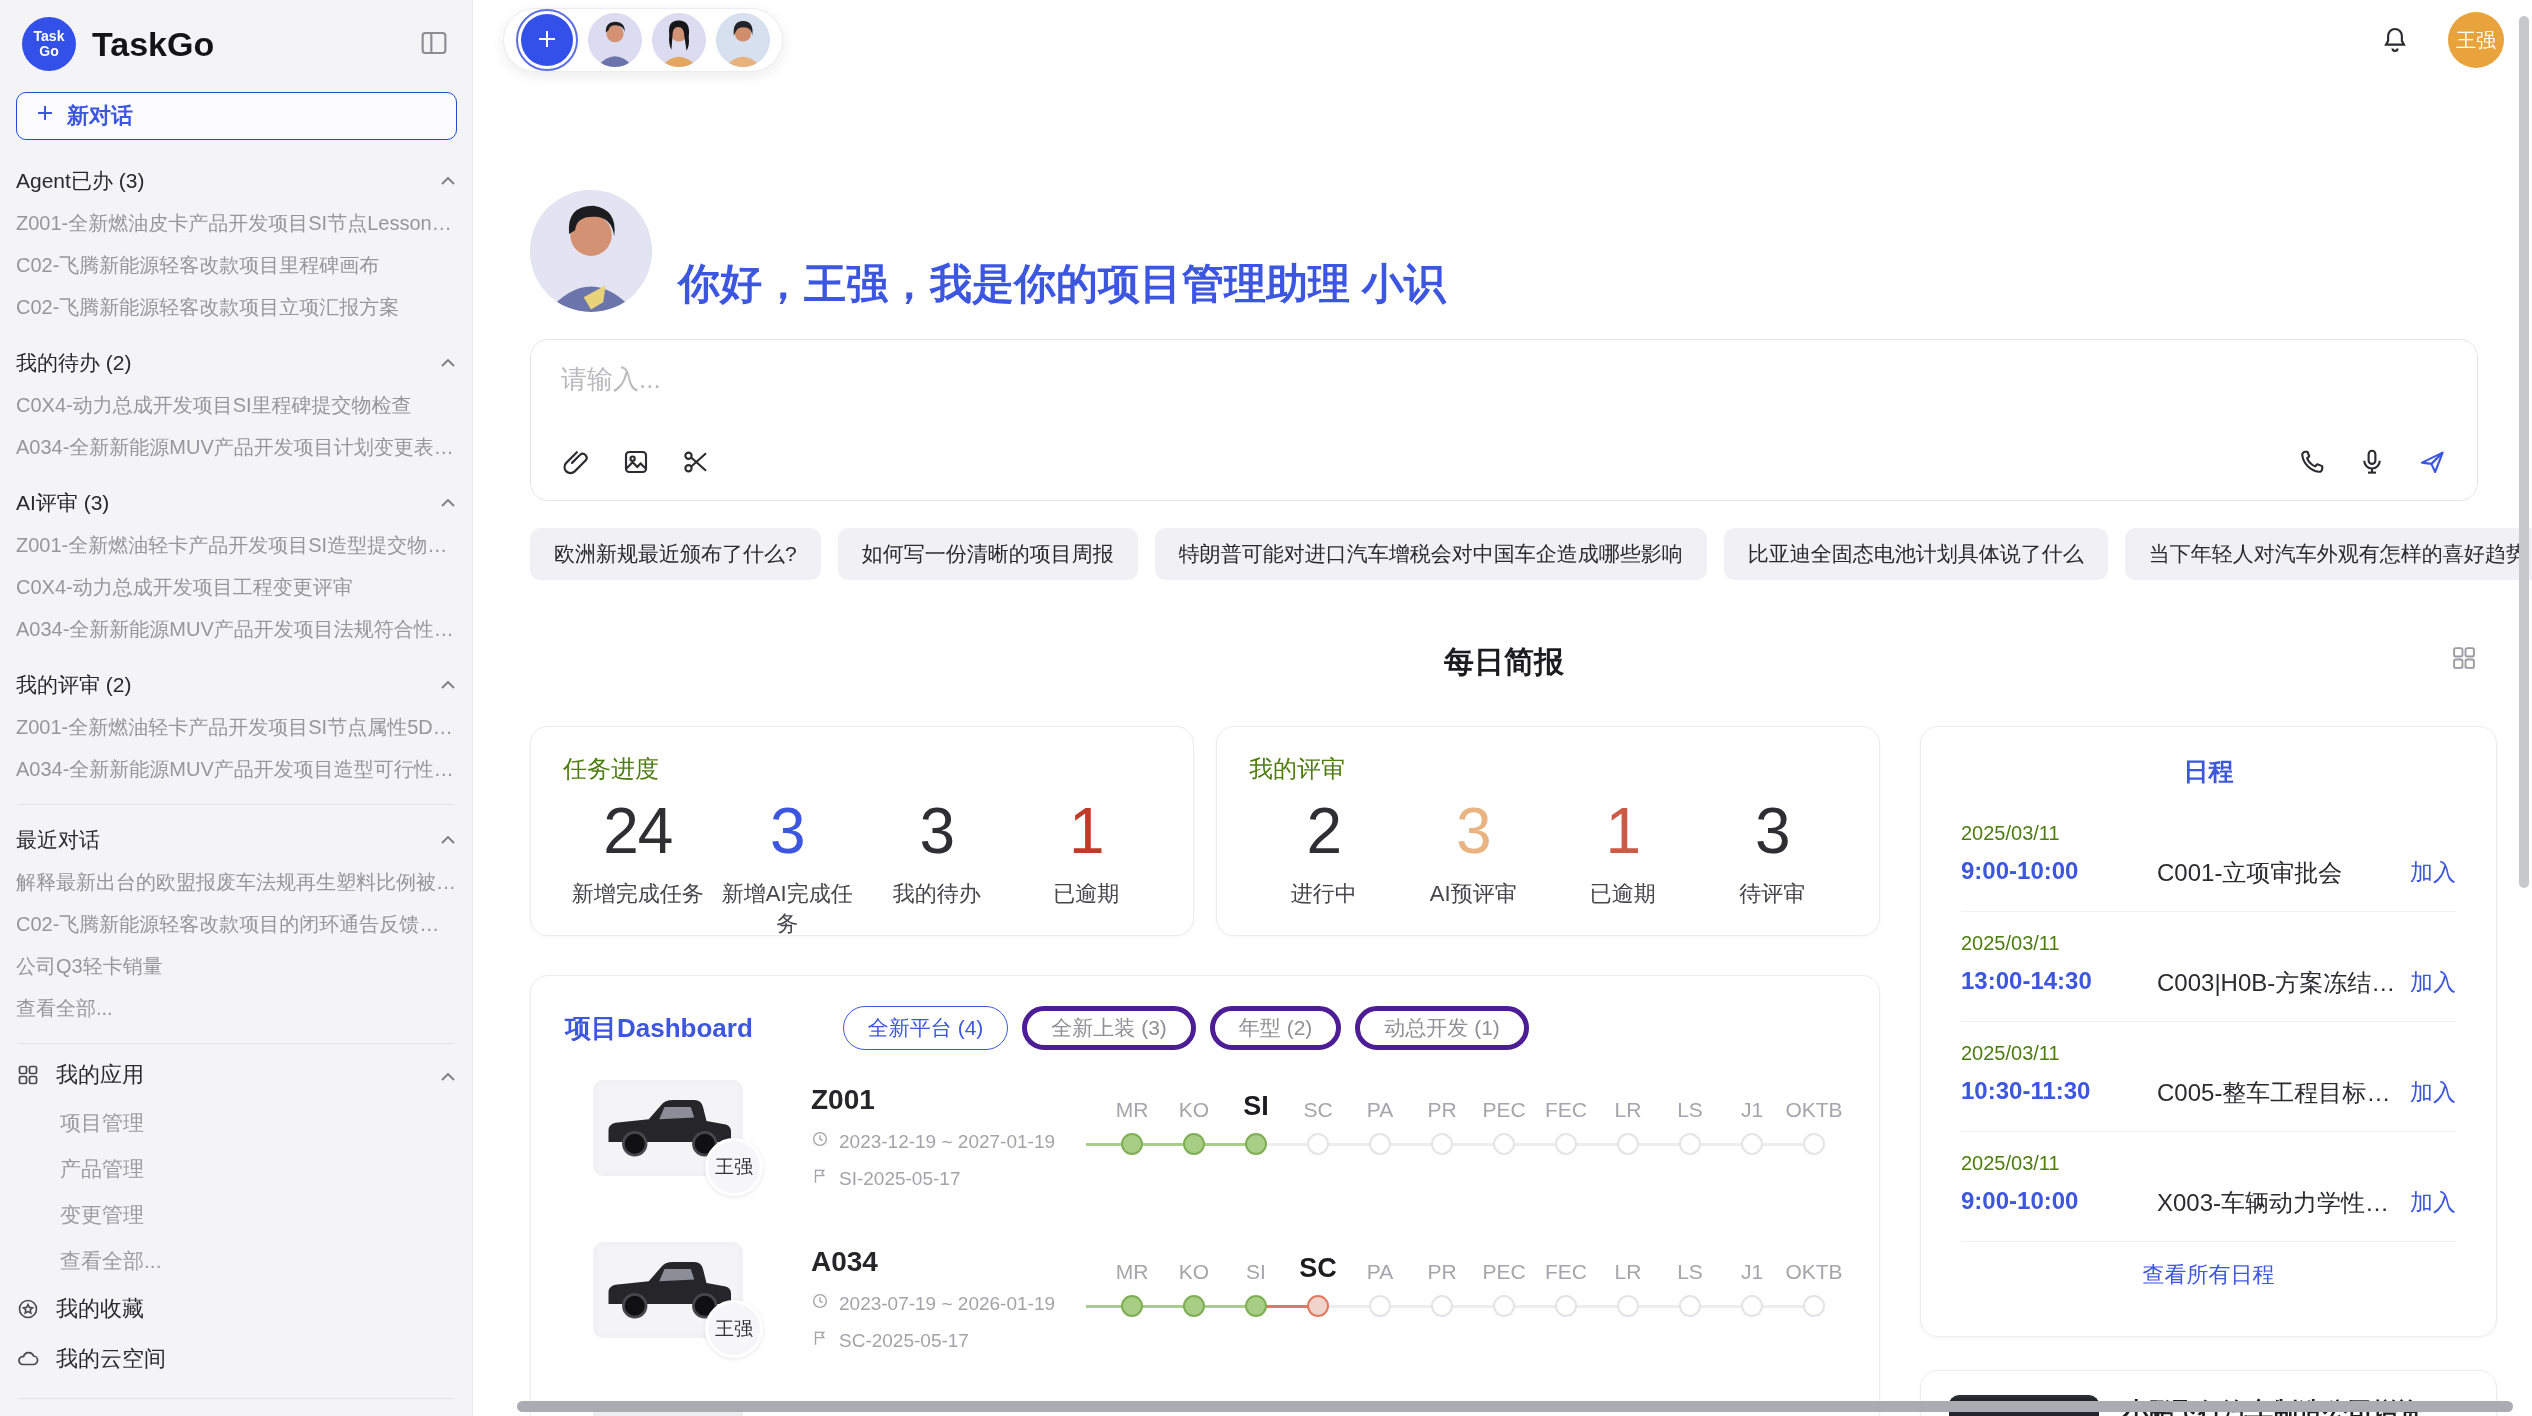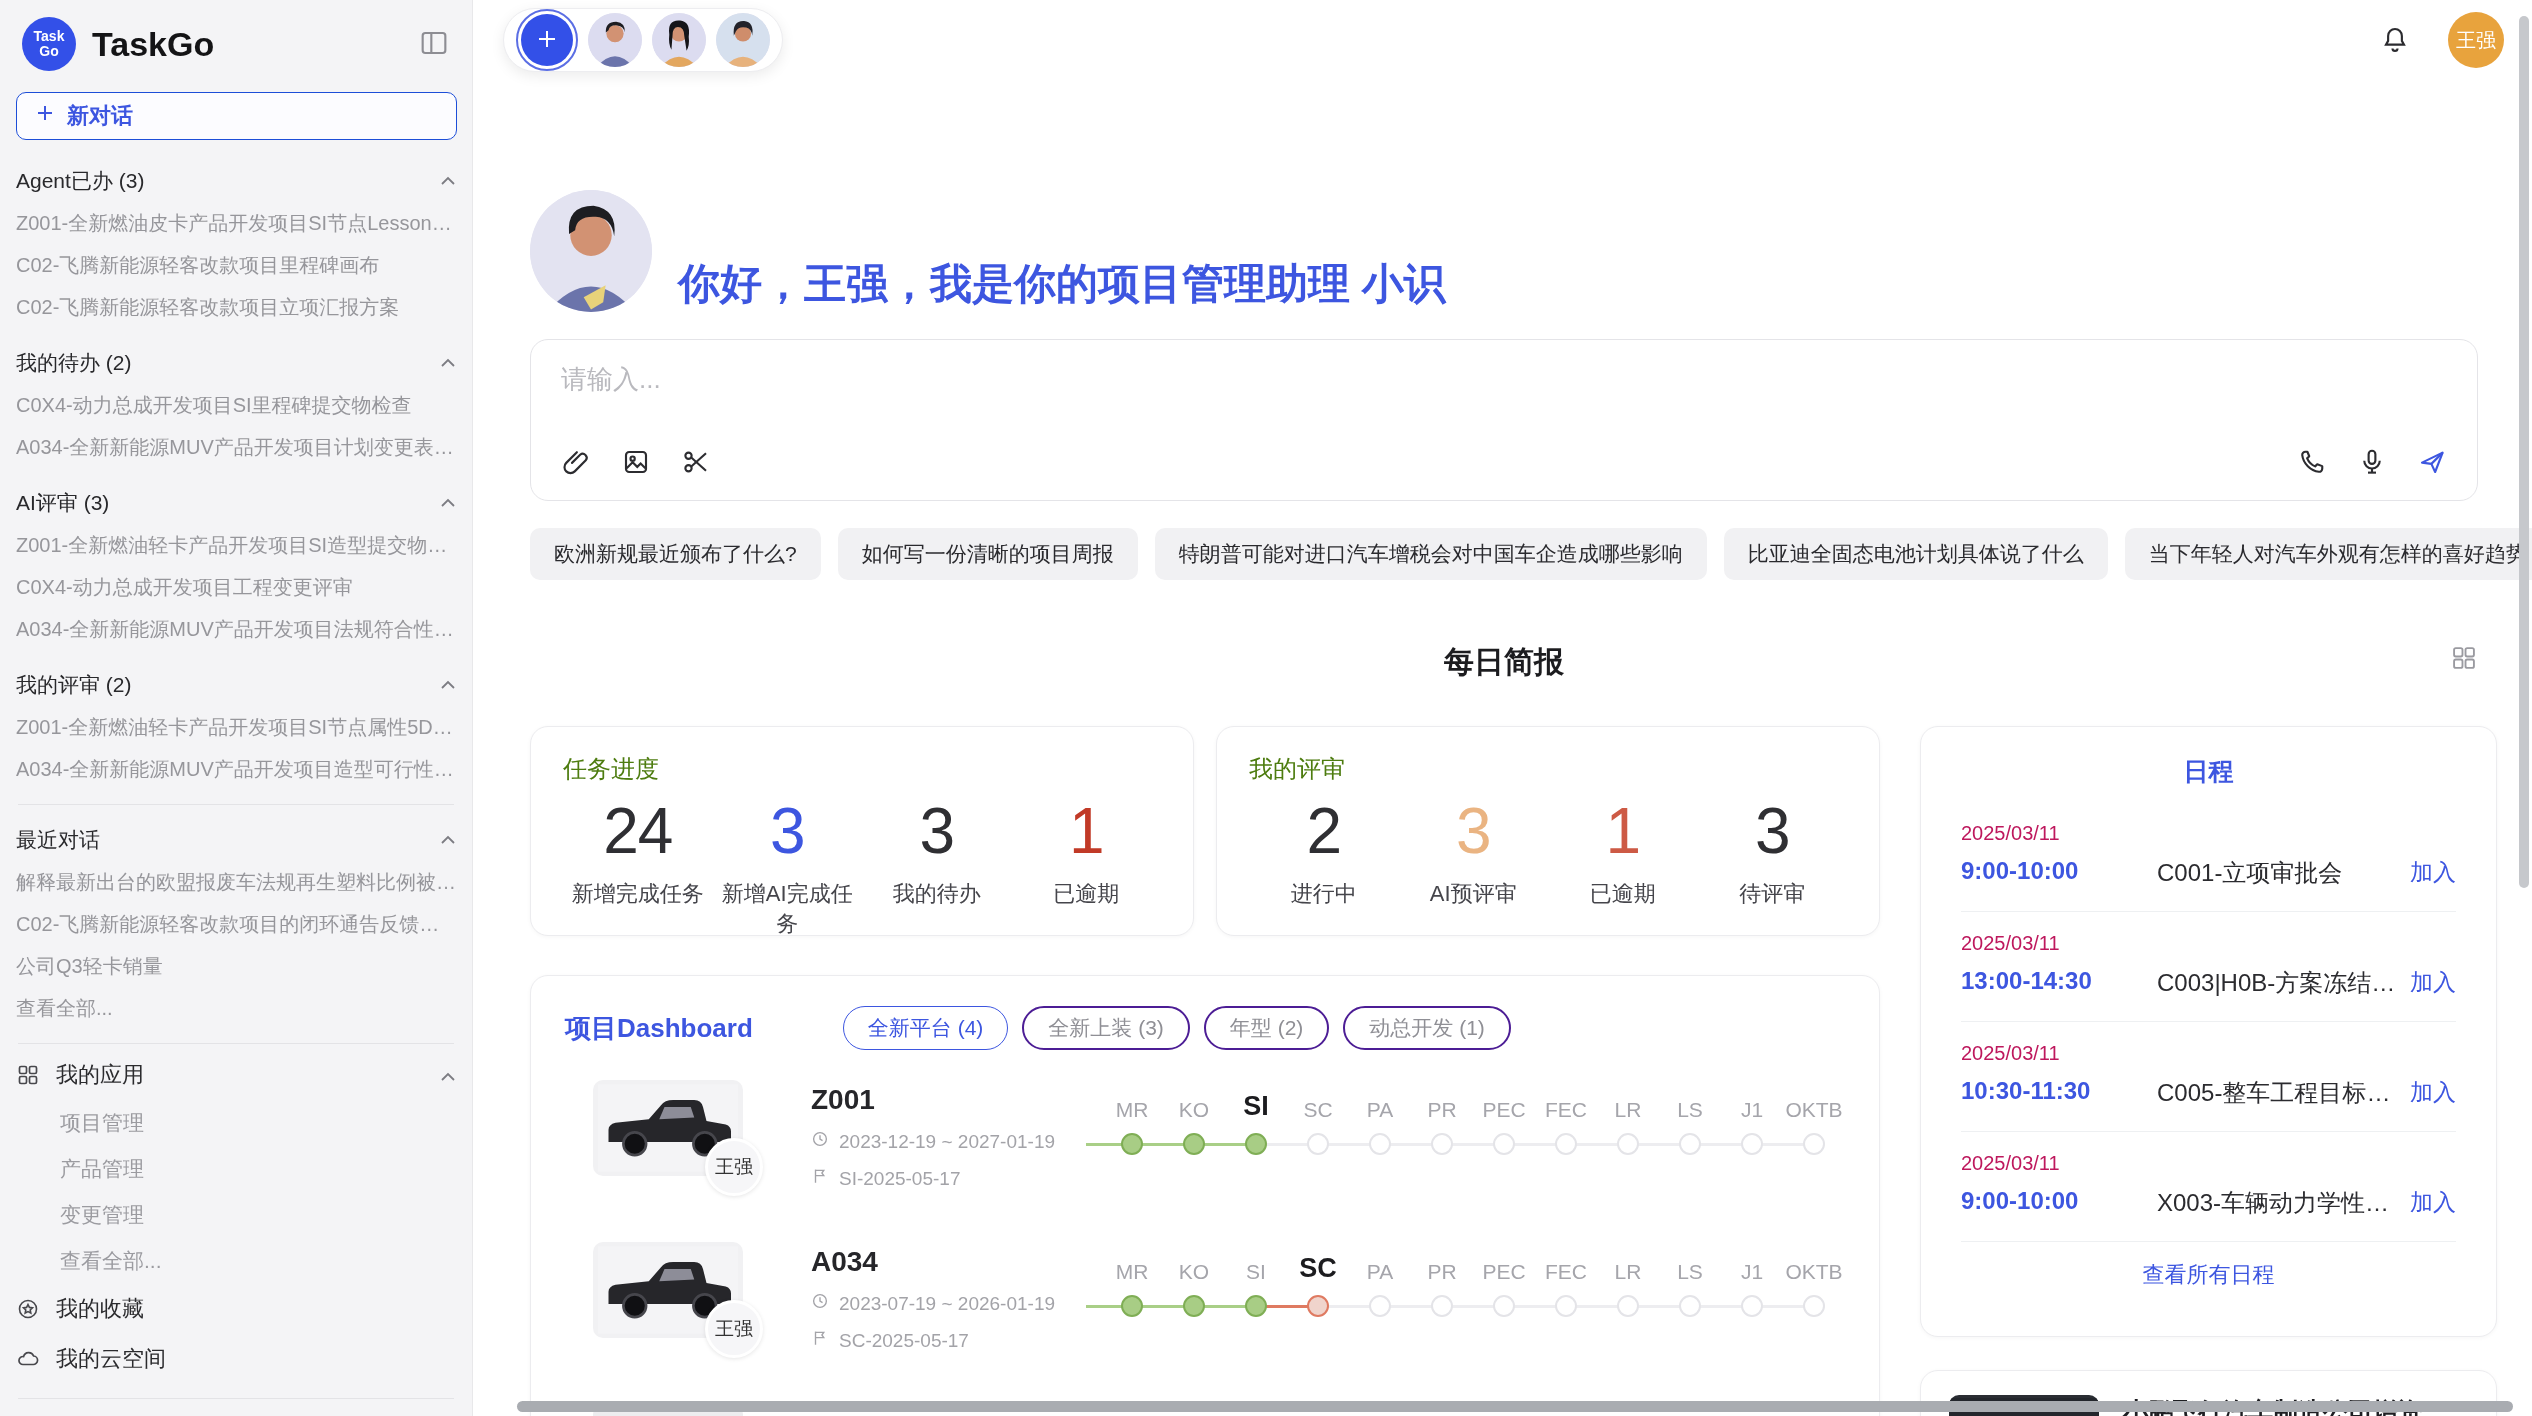--- a/index.html
+++ b/index.html
@@ -66,21 +66,21 @@
   .stat { flex:1; text-align:center; }
   .stat-value { font-size:64px; font-weight:500; letter-spacing:-1px; line-height:1.15; }
   .stat-value.dark { color:#2f2f33; } .stat-value.blue { color:#3d56e0; }
   .stat-value.red { color:#c13a27; } .stat-value.tan { color:#eab482; } .stat-value.coral { color:#cd5a45; }
   .stat-label { margin-top:10px; font-size:22px; color:#45454b; }
 
   .dash-card { margin-top:39px; height:470px; border:1px solid #ececef; border-radius:18px; background:#fff; box-shadow:0 1px 4px rgba(0,0,0,.04); padding:30px 34px; overflow:hidden; }
   .dash-head { display:flex; align-items:center; }
   .dash-title { font-size:26px; font-weight:600; color:#3d56e0; }
   .dash-filters { display:flex; gap:14px; margin-left:90px; }
-  .filter-chip { height:44px; padding:0 24px; border-radius:22px; background:#fff; border:2px solid #4c1d95; color:#8f8f95; font-size:21px; cursor:pointer; font-family:inherit; }
+  .filter-chip { height:44px; padding:0 24px; border-radius:22px; background:#fff; border:5px solid #4c1d95; color:#8f8f95; font-size:21px; cursor:pointer; font-family:inherit; }
   .filter-chip.active { border:1.5px solid #3d56e0; color:#3d56e0; }
 
   .project-row { display:flex; align-items:flex-start; margin-top:30px; height:132px; }
   .proj-media { position:relative; width:196px; margin-left:28px; flex:0 0 auto; }
   .proj-img { width:150px; height:96px; border-radius:10px; background:#f1f1f3; overflow:hidden; display:flex; align-items:center; justify-content:center; }
   .proj-img svg { width:140px; height:88px; }
   .owner-badge { position:absolute; left:112px; top:58px; width:58px; height:58px; border-radius:50%; background:#f6f6f8; border:3px solid #fff; box-shadow:0 1px 4px rgba(0,0,0,.10); display:flex; align-items:center; justify-content:center; font-size:19px; color:#333; }
   .proj-info { width:290px; margin-left:22px; flex:0 0 auto; padding-top:4px; }
   .proj-code { font-size:28px; font-weight:700; color:#26262a; }
   .proj-meta { margin-top:14px; display:flex; align-items:center; gap:10px; font-size:19px; color:#a3a3a8; }
@@ -97,21 +97,21 @@
   .ms-node { margin-top:11px; width:22px; height:22px; border-radius:50%; background:#fff; border:2px solid #e4e4e8; z-index:1; }
   .ms-node.done { background:#a8cd85; border:2px solid #7fae55; }
   .ms-node.overdue { background:#f0d4cc; border:2px solid #df7a61; }
   .project-partial { margin-top:30px; margin-left:28px; width:150px; height:26px; border-radius:10px 10px 0 0; background:#ededef; overflow:hidden; }
 
   .sched-card { height:611px; border:1px solid #ececef; border-radius:18px; background:#fff; box-shadow:0 1px 4px rgba(0,0,0,.04); padding:28px 40px 0; overflow:hidden; }
   .sched-title { text-align:center; font-size:25px; font-weight:600; color:#3d56e0; }
   .sched-item { padding:20px 0 22px; }
   .sched-item + .sched-item { border-top:1px solid #eef0f2; }
   .sched-list { margin-top:14px; }
-  .sched-date { font-size:20px; color:#be185d; }
+  .sched-date { font-size:20px; color:#4d7c0f; }
   .sched-row { margin-top:12px; display:flex; align-items:flex-start; }
   .sched-time { width:196px; font-size:24px; font-weight:600; color:#3d56e0; }
   .sched-name { flex:1; font-size:24px; color:#2b2b2f; white-space:nowrap; overflow:hidden; text-overflow:ellipsis; }
   .sched-join { font-size:23px; color:#3d56e0; cursor:pointer; background:none; border:none; font-family:inherit; }
   .sched-footer { border-top:1px solid #eef0f2; padding:18px 0; text-align:center; font-size:22px; color:#3d56e0; cursor:pointer; }
 
   .news-card { margin-top:33px; height:110px; border:1px solid #ececef; border-radius:18px; background:#fff; box-shadow:0 1px 4px rgba(0,0,0,.04); padding:24px 28px; display:flex; gap:24px; overflow:hidden; }
   .news-img { width:150px; height:110px; border-radius:10px; background:#2a2d33; overflow:hidden; flex:0 0 auto; display:flex; align-items:center; justify-content:center; }
   .news-title { font-size:25px; font-weight:700; color:#1e1e22; }
   .news-body { margin-top:12px; font-size:21px; color:#8f8f94; line-height:1.5; }

